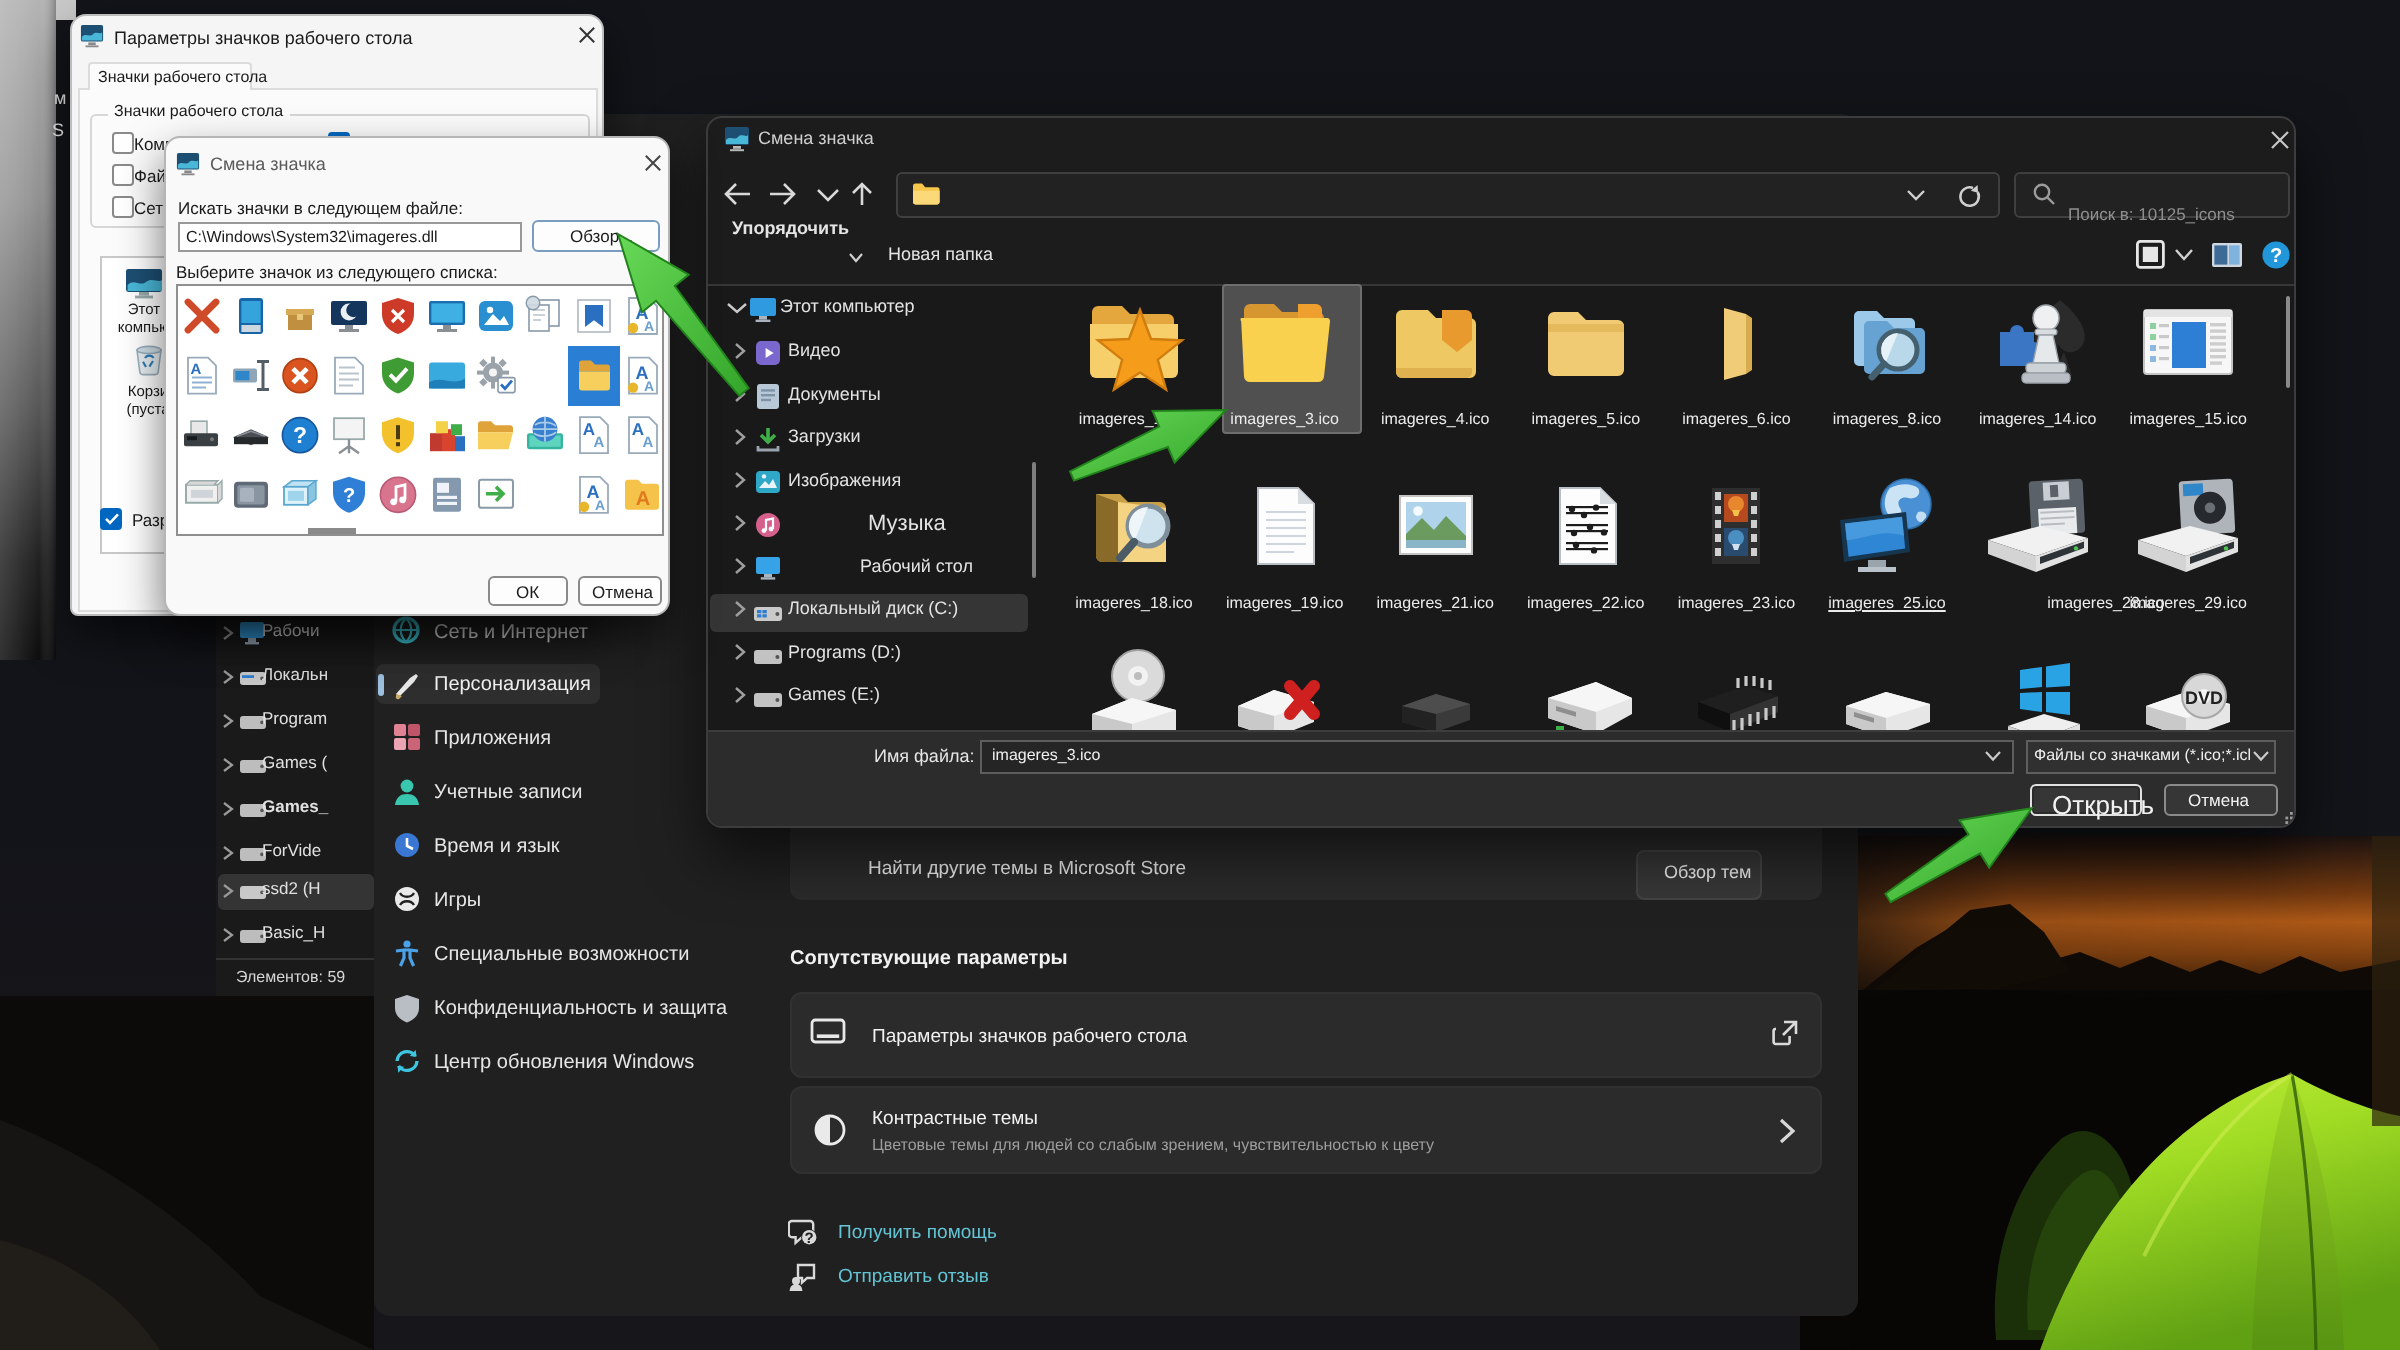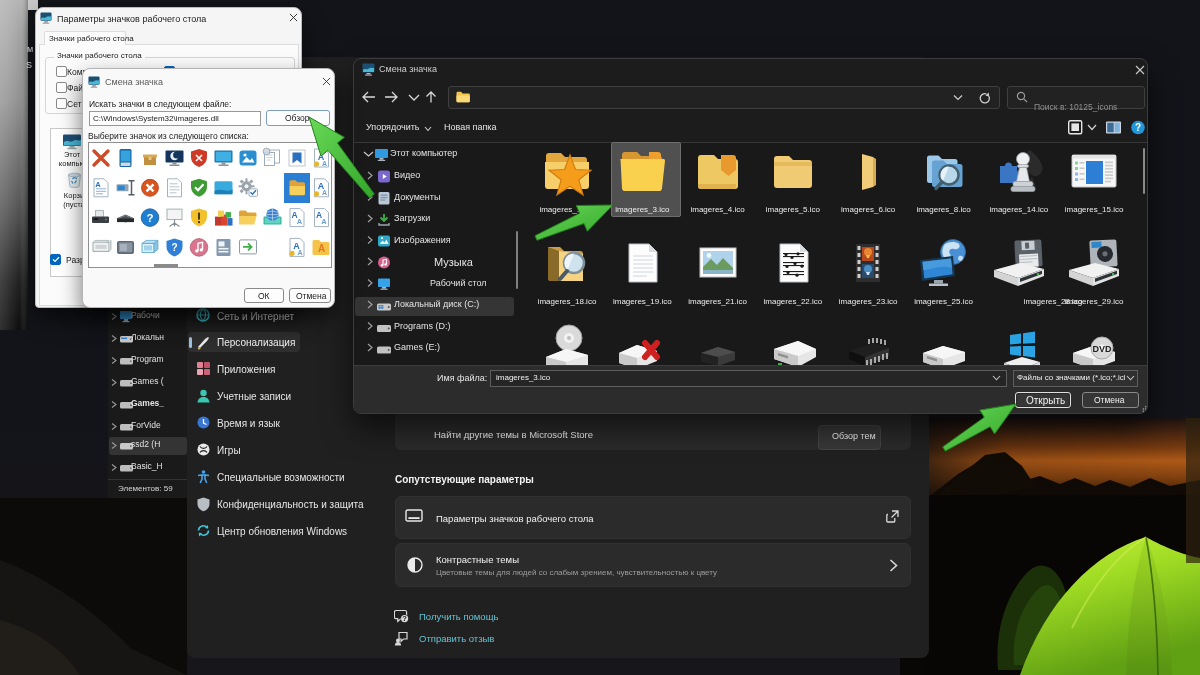--- a/index.html
+++ b/index.html
@@ -298,21 +298,21 @@
     <path d="M36.8 0.5 L37 4.4 L33.4 3.4 Z" fill="#d0d0d0"></path>
   </svg>
 
   <div class="abs" style="left:653px;top:27px;width:138px;height:23px;background:#222222;border:1px solid #3f3f3f;border-radius:3px;box-sizing:border-box;"></div>
   <svg class="abs" style="left:662px;top:32px;" width="12" height="12" viewBox="0 0 12 12">
       <circle cx="5" cy="5" r="3.6" fill="none" stroke="#9a9a9a" stroke-width="1.2"></circle>
       <path d="M7.8 7.8 L11 11" stroke="#9a9a9a" stroke-width="1.2"></path>
     </svg>
   <div class="tx" style="left:680px;top:33px;font-size:8.5px;color:#8f8f8f;margin-top:10px;">Поиск в: 10125_icons</div>
 
-  <div class="tx" style="left:12px;top:63px;font-size:9px;color:#e4e4e4;">Упорядочить</div>
+  <div class="tx" style="left:12px;top:50px;font-size:9px;color:#e4e4e4;font-weight:bold;">Упорядочить</div>
   <svg class="abs" style="left:70px;top:67px;" width="8" height="6" viewBox="0 0 8 6">
       <path d="M1 1 L4 4.5 L7 1" stroke="#d0d0d0" stroke-width="1.1" fill="none"></path>
     </svg>
   <div class="tx" style="left:90px;top:63px;font-size:9px;color:#e4e4e4;">Новая папка</div>
   <svg class="abs" style="left:714px;top:61px;" width="78" height="15" viewBox="0 0 78 15">
     <rect x="0.7" y="0.7" width="13" height="13" rx="1.5" fill="none" stroke="#e6e6e6" stroke-width="1.4"></rect>
     <rect x="3.4" y="3.4" width="7.6" height="7.6" fill="#e6e6e6"></rect>
     <path d="M20 5 L24 9.5 L28 5" stroke="#d0d0d0" stroke-width="1.2" fill="none"></path>
     <rect x="38" y="1.5" width="15" height="12" rx="1" fill="#cfd8e2"></rect>
     <rect x="39.2" y="2.7" width="6.5" height="9.6" fill="#3e6b96"></rect>
@@ -666,40 +666,40 @@
   <div class="tx" style="left:474.2px;top:146px;width:80px;text-align:center;font-size:8px;color:#ececec;">imageres_6.ico</div>
   <div class="tx" style="left:549.5px;top:146px;width:80px;text-align:center;font-size:8px;color:#ececec;">imageres_8.ico</div>
   <div class="tx" style="left:624.8px;top:146px;width:80px;text-align:center;font-size:8px;color:#ececec;">imageres_14.ico</div>
   <div class="tx" style="left:700.1px;top:146px;width:80px;text-align:center;font-size:8px;color:#ececec;">imageres_15.ico</div>
 
   <div class="tx" style="left:173px;top:238px;width:80px;text-align:center;font-size:8px;color:#ececec;">imageres_18.ico</div>
   <div class="tx" style="left:248.3px;top:238px;width:80px;text-align:center;font-size:8px;color:#ececec;">imageres_19.ico</div>
   <div class="tx" style="left:323.6px;top:238px;width:80px;text-align:center;font-size:8px;color:#ececec;">imageres_21.ico</div>
   <div class="tx" style="left:398.9px;top:238px;width:80px;text-align:center;font-size:8px;color:#ececec;">imageres_22.ico</div>
   <div class="tx" style="left:474.2px;top:238px;width:80px;text-align:center;font-size:8px;color:#ececec;">imageres_23.ico</div>
-  <div class="tx" style="left:549.5px;top:238px;width:80px;text-align:center;font-size:8px;color:#ececec;">imageres_25.ico</div>
+  <div class="tx" style="left:549.5px;top:238px;width:80px;text-align:center;font-size:8px;color:#ececec;text-decoration:underline;">imageres_25.ico</div>
   <div class="tx" style="left:659px;top:238px;width:80px;text-align:center;font-size:8px;color:#ececec;">imageres_28.ico</div>
   <div class="tx" style="left:700.1px;top:238px;width:80px;text-align:center;font-size:8px;color:#ececec;">imageres_29.ico</div>
   </div>
   <div class="abs" style="left:789px;top:89px;width:2px;height:46px;background:#8a8a8a;border-radius:2px;"></div>
 
   <div class="abs" style="left:0;top:306px;width:795px;height:50px;background:#2c2c2c;border-top:1px solid #3c3c3c;box-sizing:border-box;"></div>
   <div class="tx" style="left:83px;top:314px;font-size:9px;color:#e6e6e6;">Имя файла:</div>
   <div class="abs" style="left:136px;top:311px;width:517px;height:17px;background:#252525;border:1px solid #5e5e5e;box-sizing:border-box;"></div>
   <div class="tx" style="left:142px;top:314px;font-size:8px;color:#f0f0f0;">imageres_3.ico</div>
   <svg class="abs" style="left:638px;top:316px;" width="9" height="7" viewBox="0 0 9 7">
       <path d="M1 1 L4.5 4.8 L8 1" stroke="#c9c9c9" stroke-width="1.1" fill="none"></path>
     </svg>
   <div class="abs" style="left:659px;top:311px;width:125px;height:17px;background:#303030;border:1px solid #5e5e5e;box-sizing:border-box;"></div>
   <div class="tx" style="left:663px;top:314px;font-size:8px;color:#efefef;">Файлы со значками (*.ico;*.icl</div>
   <svg class="abs" style="left:772px;top:316px;" width="9" height="7" viewBox="0 0 9 7">
       <path d="M1 1 L4.5 4.8 L8 1" stroke="#c9c9c9" stroke-width="1.1" fill="none"></path>
     </svg>
   <div class="abs" style="left:661px;top:333px;width:56px;height:16px;background:#363636;border:1px solid #e0e0e0;border-radius:3px;box-sizing:border-box;box-shadow:inset 0 0 0 1px #2a2a2a;"></div>
-  <div class="tx" style="left:672px;top:336px;font-size:10px;color:#f2f2f2;">Открыть</div>
+  <div class="tx" style="left:672px;top:336px;font-size:13px;color:#f2f2f2;">Открыть</div>
   <div class="abs" style="left:728px;top:333px;width:57px;height:16px;background:#363636;border:1px solid #8a8a8a;border-radius:3px;box-sizing:border-box;"></div>
   <div class="tx" style="left:740px;top:336px;font-size:8.5px;color:#f2f2f2;">Отмена</div>
   <svg class="abs" style="left:787px;top:347px;" width="6" height="6" viewBox="0 0 6 6">
       <g fill="#9a9a9a">
         <rect x="4" y="0" width="1.4" height="1.4"></rect>
         <rect x="4" y="2.3" width="1.4" height="1.4"></rect>
         <rect x="4" y="4.6" width="1.4" height="1.4"></rect>
         <rect x="1.7" y="2.3" width="1.4" height="1.4"></rect>
         <rect x="1.7" y="4.6" width="1.4" height="1.4"></rect>
       </g>

